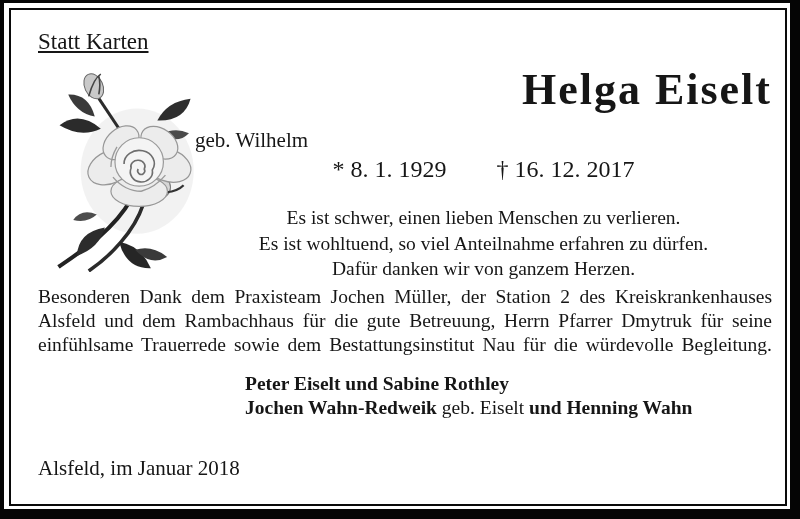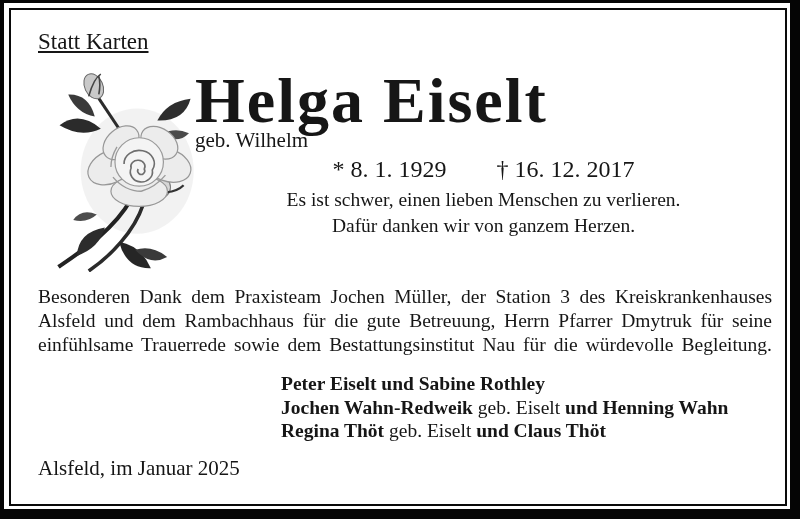--- a/index.html
+++ b/index.html
@@ -33,61 +33,60 @@
     text-decoration: underline;
   }
   .rose {
     position: absolute;
     left: 38px; top: 58px;
     width: 162px; height: 214px;
   }
   .title {
     position: absolute;
     left: 195px; right: 28px; top: 66px;
-    text-align: left;
-    font-size: 64px; font-weight: bold;
+    text-align: right;
+    font-size: 44px; font-weight: bold;
     letter-spacing: 2px;
     line-height: 1.1;
   }
   .maiden {
     position: absolute;
     left: 195px; right: 28px; top: 128px;
     text-align: left;
     font-size: 21px;
   }
   .dates {
     position: absolute;
     left: 195px; right: 28px; top: 156px;
     text-align: center;
     font-size: 24px;
   }
   .dates .death { margin-left: 50px; text-align: right; }
   .condolence {
     position: absolute;
-    left: 195px; right: 28px; top: 187px;
+    left: 195px; right: 28px; top: 205px;
     text-align: center;
     font-size: 19.5px;
     line-height: 25.5px;
   }
   .thanks {
     position: absolute;
     left: 38px; width: 734px; top: 285px;
     font-size: 19.5px;
     line-height: 24px;
   }
   .thanks .jline {
     text-align: justify;
     text-align-last: justify;
   }
   .family {
     position: absolute;
     left: 245px; top: 372px;
     font-size: 19.5px;
     line-height: 23.5px;
-    margin-left: 36px;
   }
   .family .b { font-weight: bold; }
   .footer {
     position: absolute;
     left: 38px; top: 456px;
     font-size: 21px;
   }
 </style>
 </head>
 <body>
@@ -146,29 +145,29 @@
 
   <div class="title">Helga Eiselt</div>
   <div class="maiden">geb. Wilhelm</div>
 
   <div class="dates">
     <span class="birth">* 8. 1. 1929</span><span class="death">† 16. 12. 2017</span>
   </div>
 
   <div class="condolence">
     <div>Es ist schwer, einen lieben Menschen zu verlieren.</div>
+    <div>Es ist wohltuend, so viel Anteilnahme erfahren zu dürfen.</div>
     <div>Dafür danken wir von ganzem Herzen.</div>
   </div>
 
   <div class="thanks">
-    <div class="jline">Besonderen Dank dem Praxisteam Jochen Müller, der Station 3 des Kreiskrankenhauses</div>
+    <div class="jline">Besonderen Dank dem Praxisteam Jochen Müller, der Station 2 des Kreiskrankenhauses</div>
     <div class="jline">Alsfeld und dem Rambachhaus für die gute Betreuung, Herrn Pfarrer Dmytruk für seine</div>
     <div class="jline">einfühlsame Trauerrede sowie dem Bestattungsinstitut Nau für die würdevolle Begleitung.</div>
   </div>
 
   <div class="family">
     <div class="fam-line"><span class="b">Peter Eiselt und Sabine Rothley</span></div>
     <div class="fam-line"><span class="b">Jochen Wahn-Redweik</span><span> geb. Eiselt </span><span class="b">und Henning Wahn</span></div>
-    <div class="fam-line"><span class="b">Regina Thöt</span><span> geb. Eiselt </span><span class="b">und Claus Thöt</span></div>
   </div>
 
-  <div class="footer">Alsfeld, im Januar 2025</div>
+  <div class="footer">Alsfeld, im Januar 2018</div>
 </div>
 
 </body></html>

